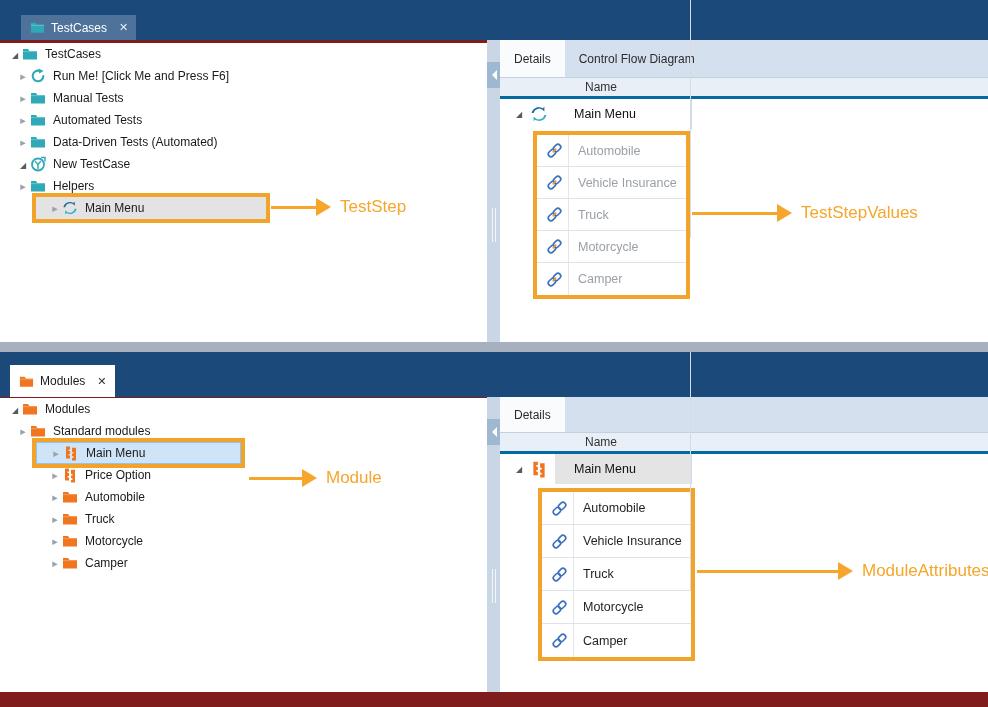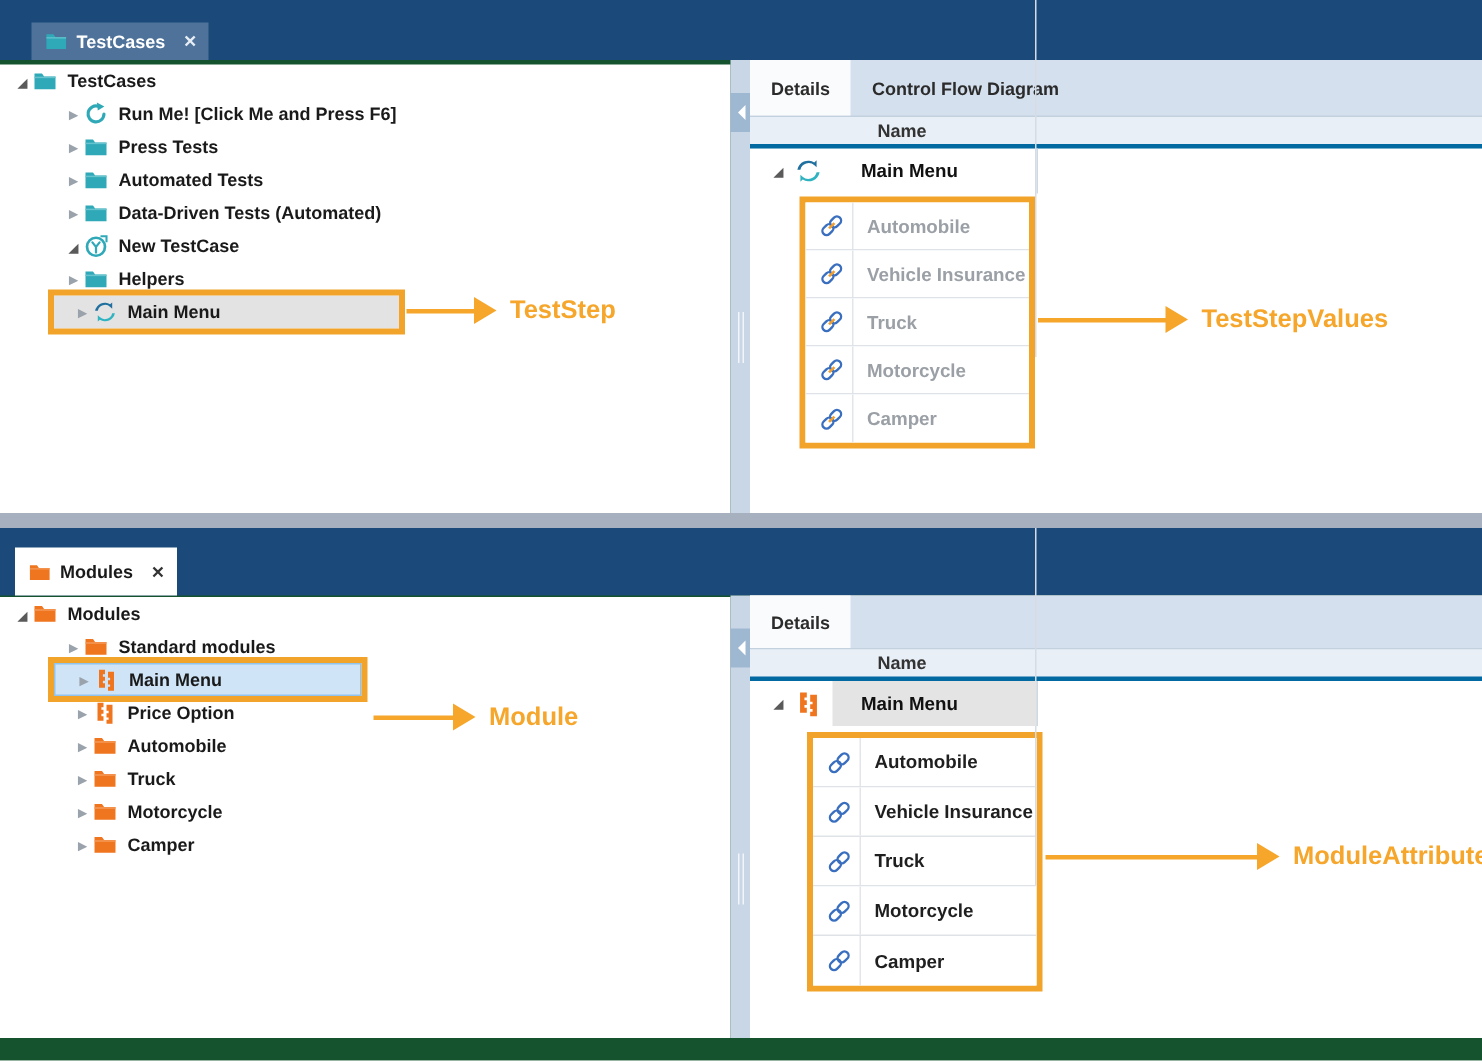--- a/index.html
+++ b/index.html
@@ -1,17 +1,17 @@
 <!DOCTYPE html>
 <html><head>
 <meta charset="utf-8">
 <style>
   * { margin:0; padding:0; box-sizing:border-box; }
   html,body { width:988px; height:707px; background:#fff; font-family:"Liberation Sans",sans-serif; overflow:hidden; }
-  #stage { position:relative; width:988px; height:707px; background:#14532d;font-weight:bold; }
+  #stage { position:relative; width:988px; height:707px; background:#7f1d1d; }
 
   
   .panel { position:absolute; left:0; width:988px; overflow:hidden; }
   #top-panel { top:0; height:342px; }
   #hsplit { position:absolute; top:342px; left:0; width:988px; height:10px; background:#a6b0bf; }
   #bottom-panel { top:352px; height:340px; }
 
   
   .titlebar { position:absolute; left:0; top:0; width:100%; background:#1b4a7a; }
   #top-panel .titlebar { height:40px; }
@@ -27,21 +27,21 @@
 
   
   .tree { position:absolute; left:0; width:487px; background:#fff; }
   #top-tree { top:43px; bottom:0; }
   #bottom-tree { top:46px; bottom:0; }
   .tree-row { height:22px; display:flex; align-items:center; font-size:12px; color:#1a1a1a; cursor:default; }
   .tree-row .exp { width:14px; flex:0 0 14px; text-align:center; }
   .tree-row svg { width:16px; height:16px; flex:0 0 16px; }
   .tree-row .tlabel { margin-left:7px; white-space:nowrap; }
   .c-level-0 { padding-left:8px; }
-  .c-level-1 { padding-left:42px; }
+  .c-level-1 { padding-left:16px; }
   .c-level-2 { padding-left:48px; }
   .c-expand-open  > .exp::before { content:"◢"; font-size:8px; color:#5a5a5a; }
   .c-expand-closed> .exp::before { content:"▸"; font-size:11px; color:#9aa2ab; }
   .c-selected-gray { background:#e3e3e3; }
   .c-selected-blue { background:#cfe4f7; border:1px solid #90c3ee; }
   .tree-row.c-highlight-true { outline:4px solid #f2a42a; outline-offset:0; }
   #top-tree .tree-row.c-highlight-true { margin-left:36px; width:230px; padding-left:12px; }
   #bottom-tree .tree-row.c-highlight-true { margin-left:36px; width:205px; padding-left:12px; }
 
   
@@ -167,21 +167,21 @@
             <use href="#runme-teal" xlink:href="#runme-teal"></use>
           </svg>
           <span class="tlabel">Run Me! [Click Me and Press F6]</span>
         </div>
 
         <div class="tree-row c-level-1 c-expand-closed">
           <span class="exp"></span>
           <svg>
             <use href="#folder-teal" xlink:href="#folder-teal"></use>
           </svg>
-          <span class="tlabel">Press Tests</span>
+          <span class="tlabel">Manual Tests</span>
         </div>
 
         <div class="tree-row c-level-1 c-expand-closed">
           <span class="exp"></span>
           <svg>
             <use href="#folder-teal" xlink:href="#folder-teal"></use>
           </svg>
           <span class="tlabel">Automated Tests</span>
         </div>
 

